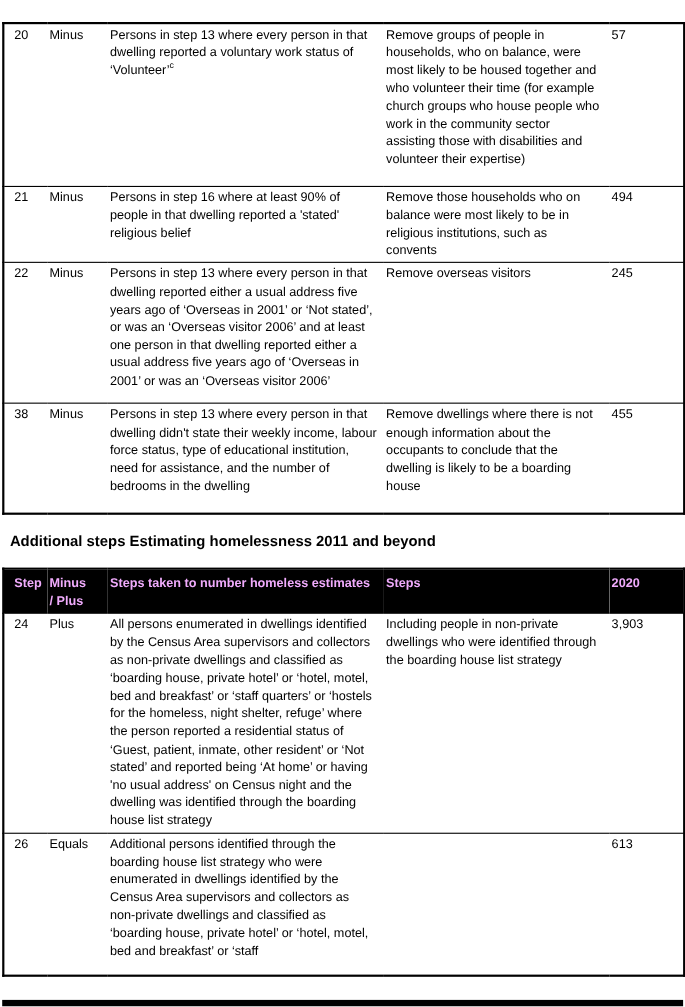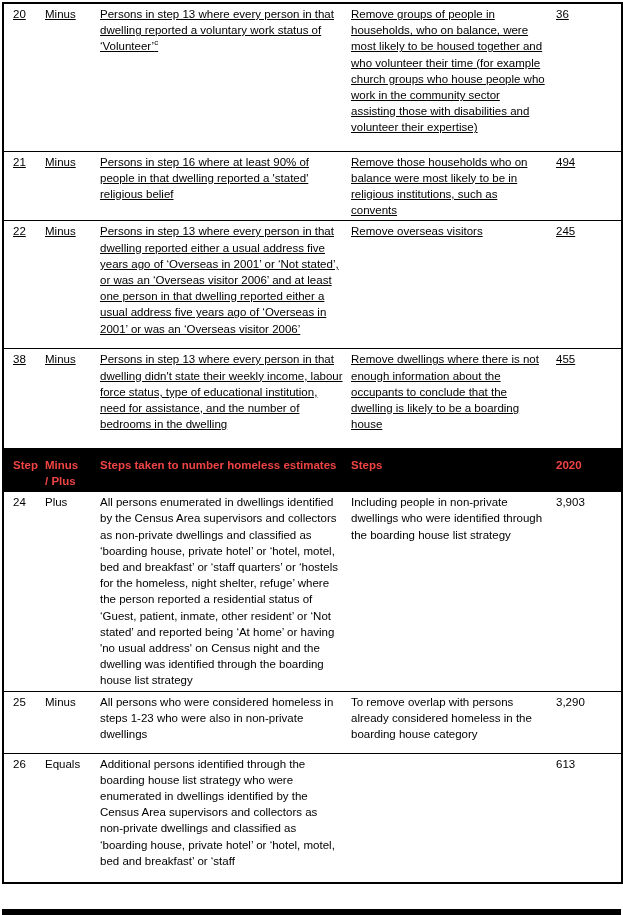--- a/index.html
+++ b/index.html
@@ -25,35 +25,35 @@
     text-align:left;
     font-weight:normal;
     overflow:hidden;
   }
   .c-step  { padding-left:9px !important; }
   .c-val   { padding-left:2px !important; }
   .c-reason{ padding-right:8px !important; }
 
   table.steps thead tr {
     background:#000;
-    color:#ef4444;
+    color:#f0abfc;
   }
   table.steps thead th { font-weight:bold; padding-top:5px; }
   .opw { display:inline-block; width:36px; }
 
   h2.section-heading {
     font-size:13.5px;
     font-weight:bold;
     margin:15px 0 16px 9px;
     line-height:17px;
   }
 
   sup.fnote { font-size:8px; line-height:0; }
 
-  #t1 { margin-top:2px;text-decoration:underline; }
+  #t1 { margin-top:20px; }
 
   .bottom-bar {
     position:absolute;
     left:2px; bottom:0;
     width:619px; height:6px;
     background:#000;
   }
 </style>
 </head>
 <body>
@@ -67,21 +67,21 @@
         <col style="width:251px">
         <col style="width:205px">
         <col style="width:68px">
     </colgroup>
     <tbody>
       <tr style="height:148px">
         <td class="c-step">20</td>
         <td class="c-op">Minus</td>
         <td class="c-desc"><span>Persons in step 13 where every person in that dwelling reported a voluntary work status of ‘Volunteer’</span><sup class="fnote">c</sup></td>
         <td class="c-reason">Remove groups of people in households, who on balance, were most likely to be housed together and who volunteer their time (for example church groups who house people who work in the community sector assisting those with disabilities and volunteer their expertise)</td>
-        <td class="c-val">36</td>
+        <td class="c-val">57</td>
       </tr>
       <tr style="height:67px">
         <td class="c-step">21</td>
         <td class="c-op">Minus</td>
         <td class="c-desc">Persons in step 16 where at least 90% of people in that dwelling reported a 'stated' religious belief</td>
         <td class="c-reason">Remove those households who on balance were most likely to be in religious institutions, such as convents</td>
         <td class="c-val">494</td>
       </tr>
       <tr style="height:128px">
         <td class="c-step">22</td>
@@ -93,20 +93,21 @@
       <tr style="height:100px">
         <td class="c-step">38</td>
         <td class="c-op">Minus</td>
         <td class="c-desc">Persons in step 13 where every person in that dwelling didn't state their weekly income, labour force status, type of educational institution, need for assistance, and the number of bedrooms in the dwelling</td>
         <td class="c-reason">Remove dwellings where there is not enough information about the occupants to conclude that the dwelling is likely to be a boarding house</td>
         <td class="c-val">455</td>
       </tr>
     </tbody>
   </table>
 
+  <h2 class="section-heading">Additional steps Estimating homelessness 2011 and beyond</h2>
 
   <table class="steps" id="t2">
     <colgroup>
       <col style="width:40px">
         <col style="width:55px">
         <col style="width:251px">
         <col style="width:205px">
         <col style="width:68px">
     </colgroup>
     <thead>
@@ -119,27 +120,20 @@
       </tr>
     </thead>
     <tbody>
       <tr style="height:176px">
         <td class="c-step">24</td>
         <td class="c-op">Plus</td>
         <td class="c-desc">All persons enumerated in dwellings identified by the Census Area supervisors and collectors as non-private dwellings and classified as ‘boarding house, private hotel’ or ‘hotel, motel, bed and breakfast’ or ‘staff quarters’ or ‘hostels for the homeless, night shelter, refuge’ where the person reported a residential status of ‘Guest, patient, inmate, other resident’ or ‘Not stated’ and reported being ‘At home’ or having 'no usual address' on Census night and the dwelling was identified through the boarding house list strategy</td>
         <td class="c-reason">Including people in non-private dwellings who were identified through the boarding house list strategy</td>
         <td class="c-val">3,903</td>
       </tr>
-      <tr style="height:62px">
-        <td class="c-step">25</td>
-        <td class="c-op">Minus</td>
-        <td class="c-desc">All persons who were considered homeless in steps 1-23 who were also in non-private dwellings</td>
-        <td class="c-reason">To remove overlap with persons already considered homeless in the boarding house category</td>
-        <td class="c-val">3,290</td>
-      </tr>
       <tr style="height:130px">
         <td class="c-step">26</td>
         <td class="c-op">Equals</td>
         <td class="c-desc">Additional persons identified through the boarding house list strategy who were enumerated in dwellings identified by the Census Area supervisors and collectors as non-private dwellings and classified as ‘boarding house, private hotel’ or ‘hotel, motel, bed and breakfast’ or ‘staff</td>
         <td class="c-reason"></td>
         <td class="c-val">613</td>
       </tr>
     </tbody>
   </table>
 

